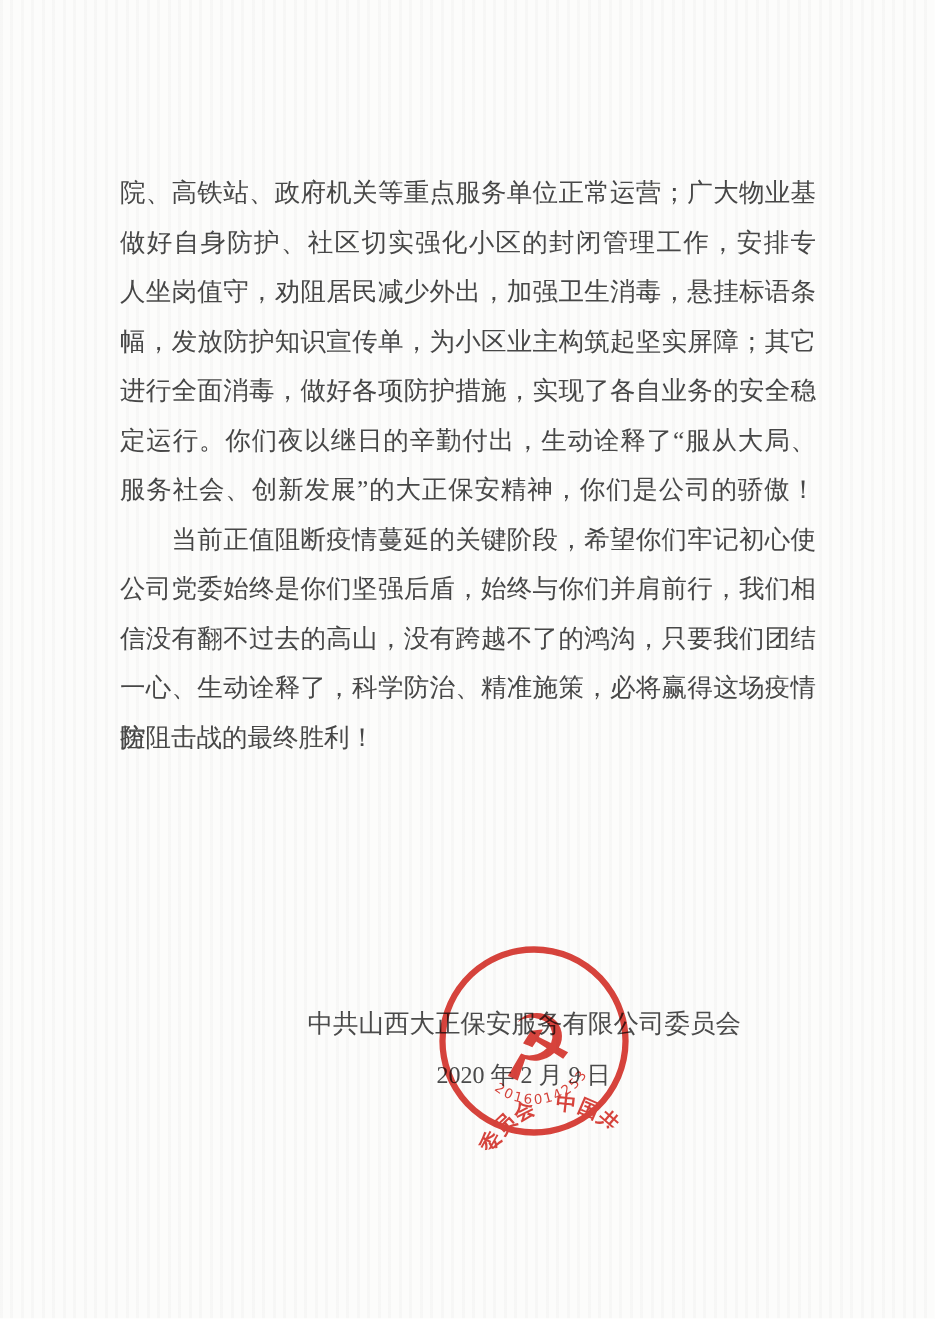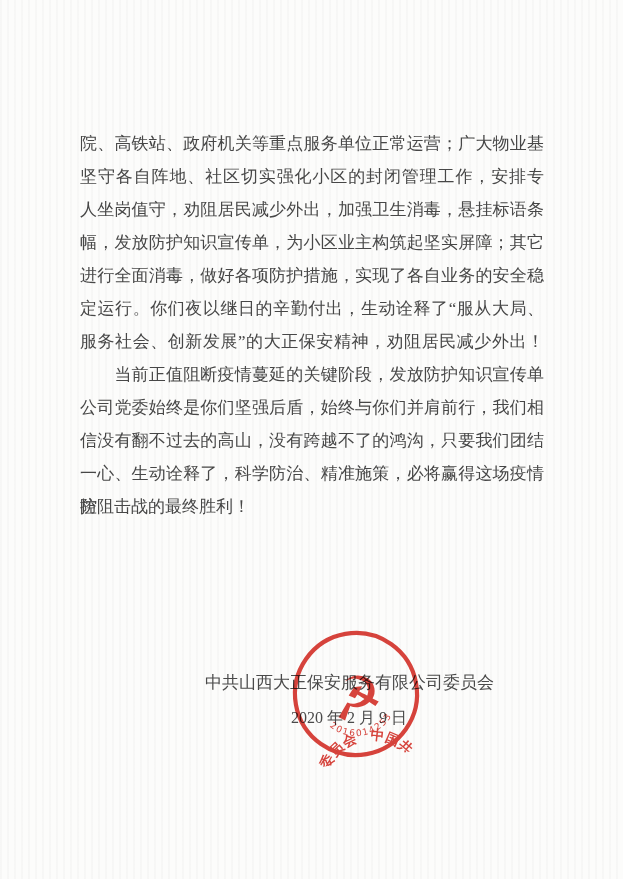--- a/index.html
+++ b/index.html
@@ -20,21 +20,21 @@
     position: absolute; inset: 0;
     background: repeating-linear-gradient(
       90deg,
       rgba(150,150,150,0.05) 0px, rgba(150,150,150,0.05) 2px,
       rgba(255,255,255,0) 2px, rgba(255,255,255,0) 7px);
     pointer-events: none;
     z-index: 0;
   }
   .body-text {
     position: absolute;
-    left: 80px; top: 127px;
+    left: 80px; top: 112px;
     width: 464px;
     color: #474747;
     font-size: 17px;
     z-index: 1;
   }
   .line {
     height: 33px;
     line-height: 33px;
     text-align: justify;
     text-align-last: justify;
@@ -75,27 +75,27 @@
   }
 </style>
 </head>
 <body>
 
 <div class="page">
   <div class="scan-texture"></div>
 
   <div class="body-text">
     <div class="line full">院、高铁站、政府机关等重点服务单位正常运营；广大物业基</div>
-    <div class="line full">坚守各自阵地、社区切实强化小区的封闭管理工作，安排专</div>
+    <div class="line full">做好自身防护、社区切实强化小区的封闭管理工作，安排专</div>
     <div class="line full">人坐岗值守，劝阻居民减少外出，加强卫生消毒，悬挂标语条</div>
     <div class="line full">幅，发放防护知识宣传单，为小区业主构筑起坚实屏障；其它</div>
     <div class="line full">进行全面消毒，做好各项防护措施，实现了各自业务的安全稳</div>
     <div class="line full">定运行。你们夜以继日的辛勤付出，生动诠释了“服从大局、</div>
-    <div class="line full">服务社会、创新发展”的大正保安精神，劝阻居民减少外出！</div>
-    <div class="line full">　　当前正值阻断疫情蔓延的关键阶段，发放防护知识宣传单</div>
+    <div class="line full">服务社会、创新发展”的大正保安精神，你们是公司的骄傲！</div>
+    <div class="line full">　　当前正值阻断疫情蔓延的关键阶段，希望你们牢记初心使</div>
     <div class="line full">公司党委始终是你们坚强后盾，始终与你们并肩前行，我们相</div>
     <div class="line full">信没有翻不过去的高山，没有跨越不了的鸿沟，只要我们团结</div>
     <div class="line full">一心、生动诠释了，科学防治、精准施策，必将赢得这场疫情防</div>
     <div class="line short">控阻击战的最终胜利！</div>
   </div>
 
   <div class="signature-line">中共山西大正保安服务有限公司委员会</div>
   <div class="date-line">2020 年 2 月 9 日</div>
 
   <svg class="seal" viewBox="0 0 132 132" xmlns="http://www.w3.org/2000/svg">

